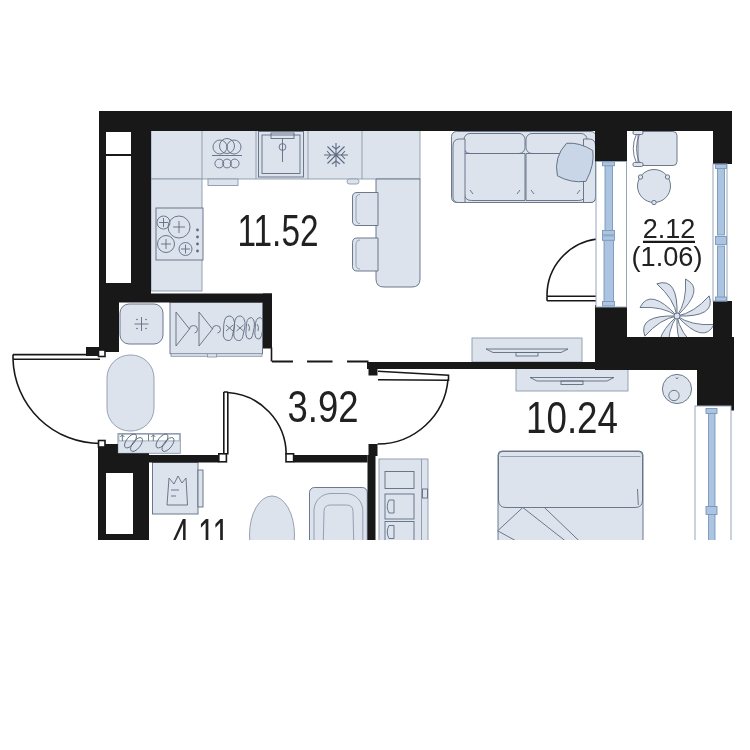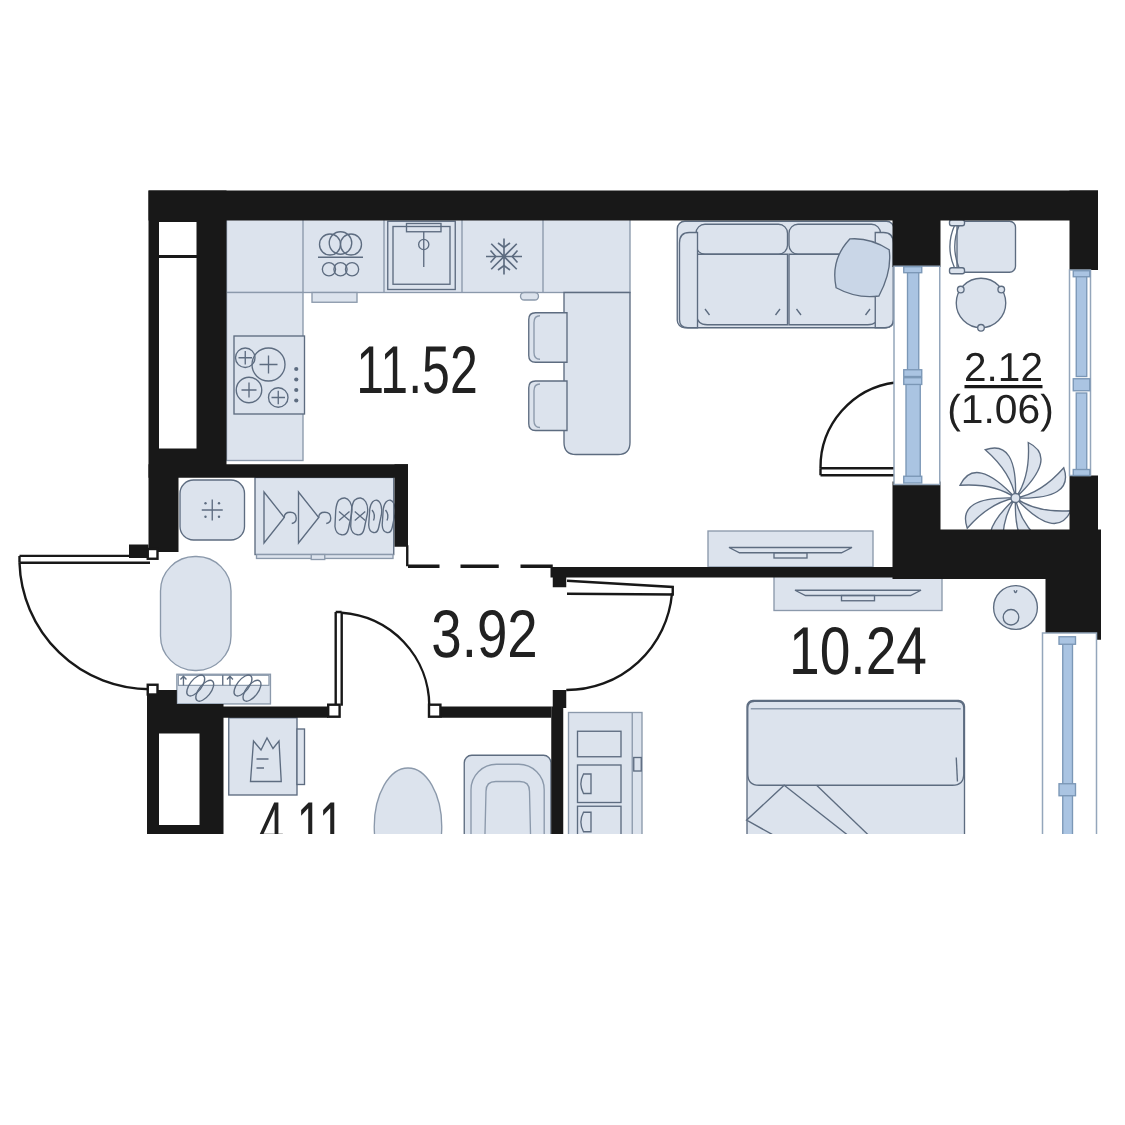--- a/index.html
+++ b/index.html
@@ -1,16 +1,16 @@
 <!DOCTYPE html>
 <html><head>
 <meta charset="utf-8">
 <style>
   html,body{margin:0;padding:0;background:#ffffff;}
-  .wrap{width:750px;height:540px;position:relative;font-family:"Liberation Sans",sans-serif;margin-top:16px;}
+  .wrap{width:750px;height:540px;position:relative;font-family:"Liberation Sans",sans-serif;}
   svg{display:block;}
   text{font-family:"Liberation Sans",sans-serif;fill:#212121;}
 </style>
 </head>
 <body>
 <div class="wrap">
 <svg width="750" height="750" viewBox="0 0 750 750">
 <defs>
 <style>
   .wall{fill:#181818;stroke:none;}

